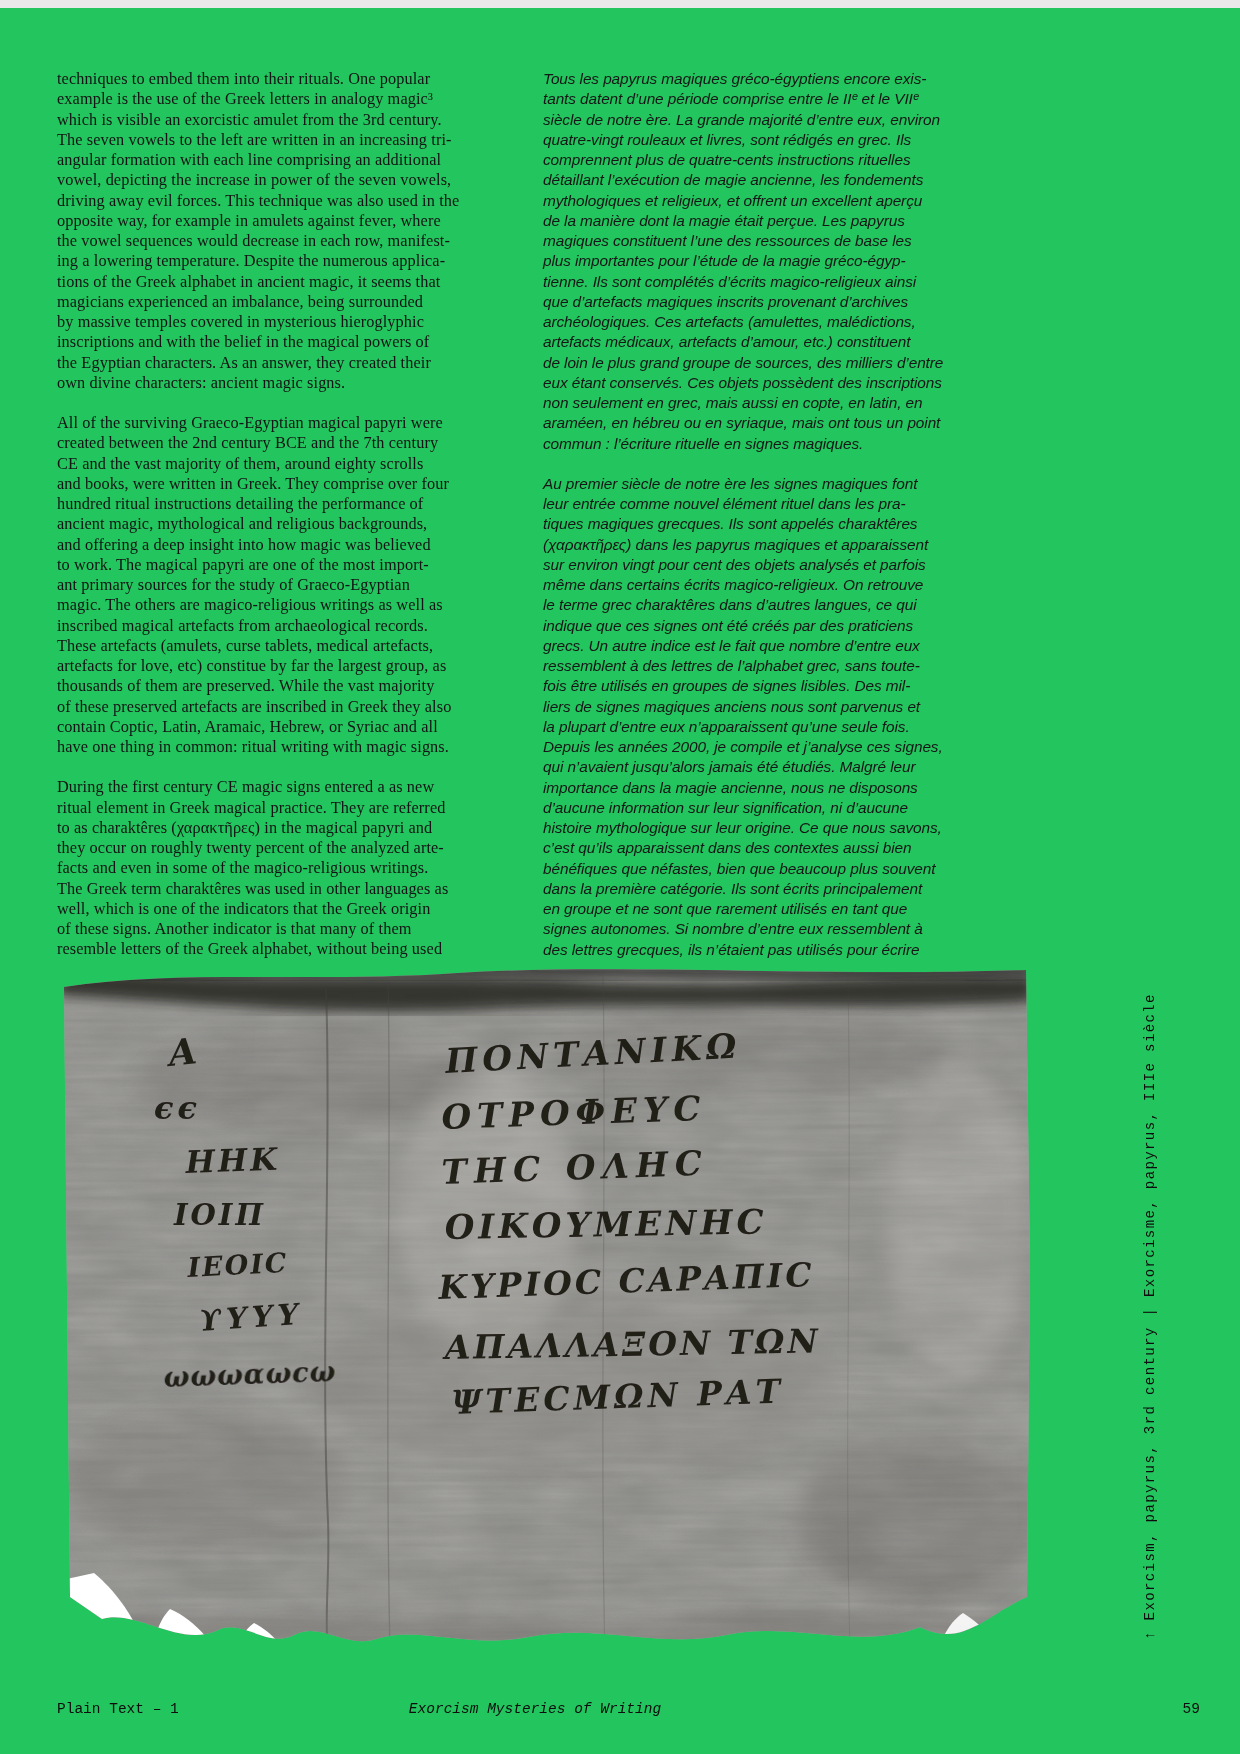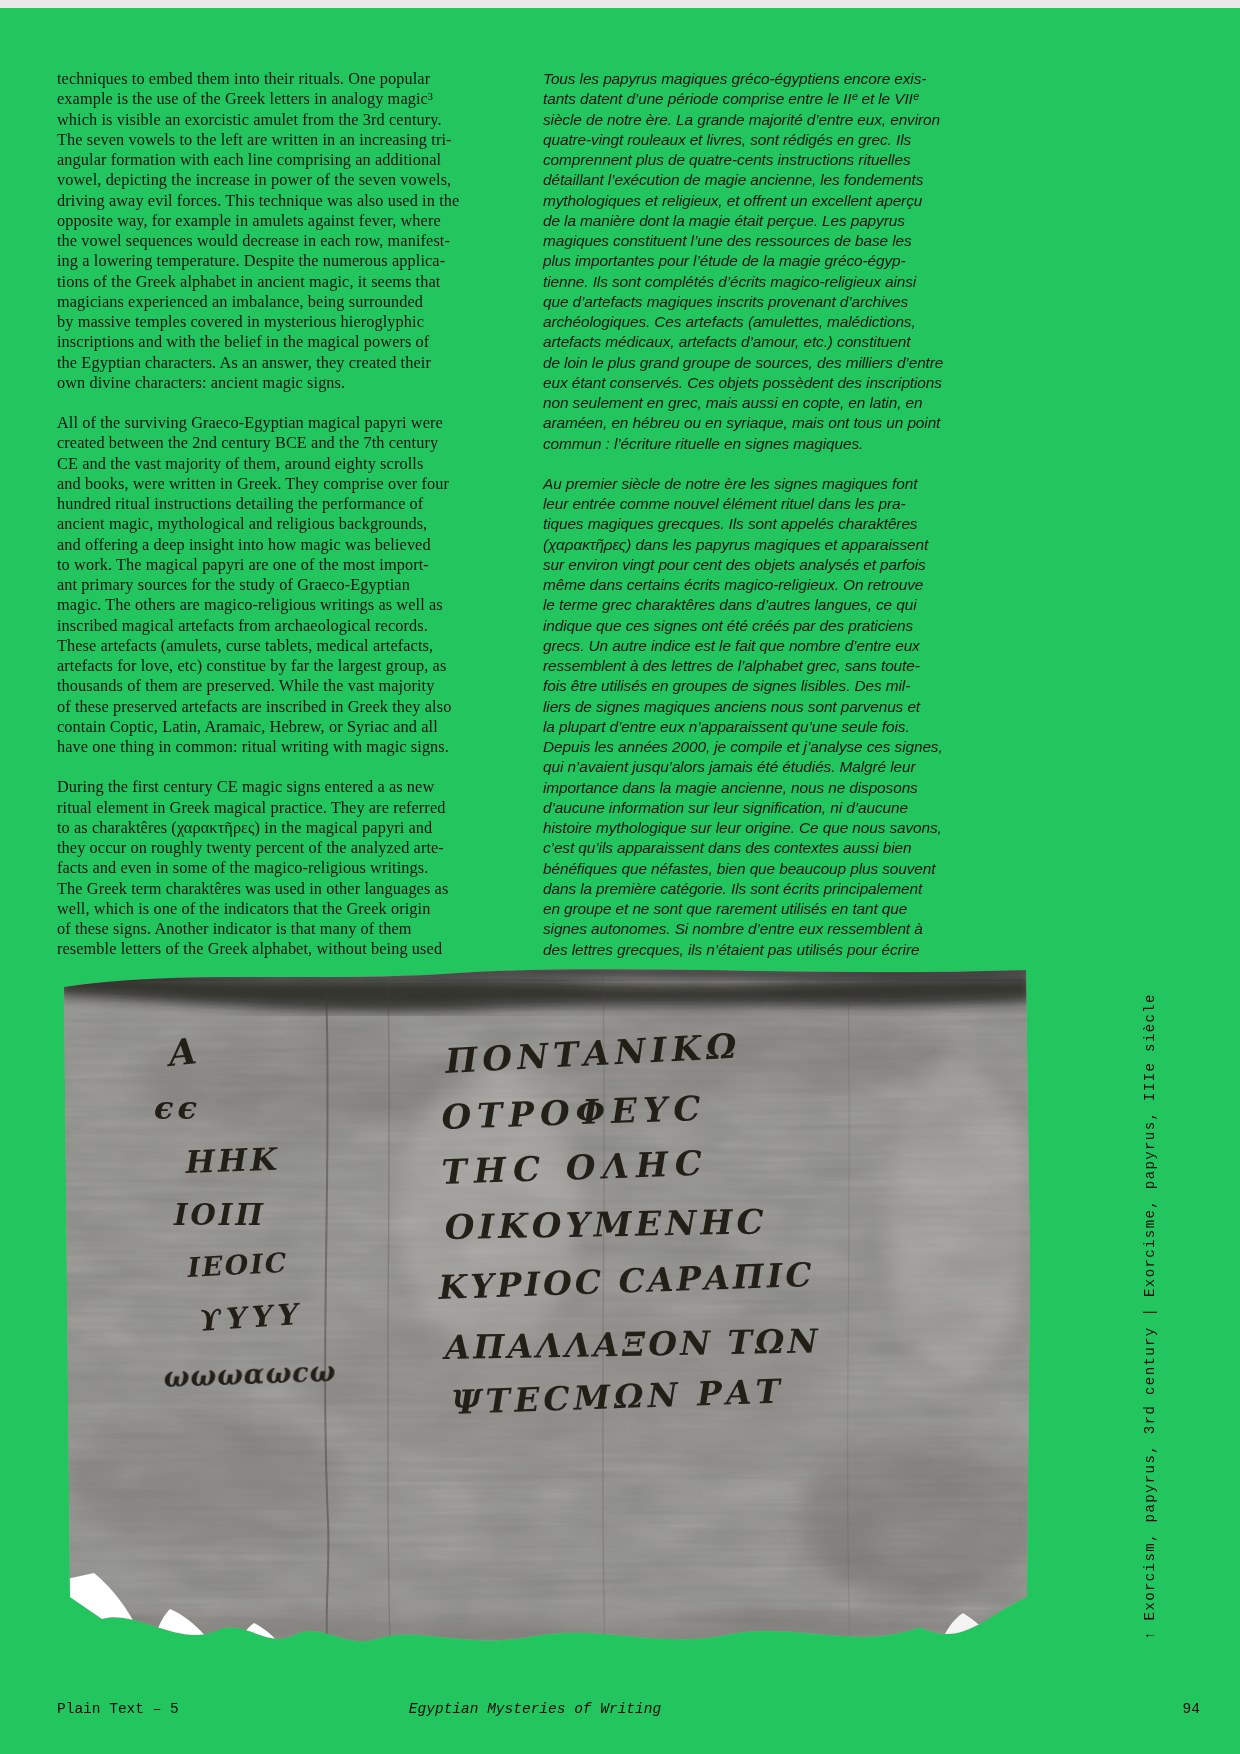--- a/index.html
+++ b/index.html
@@ -220,17 +220,17 @@
         <path d="M 36,612 C 70,640 96,690 84,707 L 0,707 L 0,620 Z" fill="#ffffff"></path>
         <path d="M 112,648 C 140,660 168,695 158,707 L 96,707 C 92,684 100,660 112,648 Z" fill="#ffffff"></path>
         <path d="M 196,662 C 216,672 236,696 228,707 L 178,707 C 176,688 184,670 196,662 Z" fill="#ffffff"></path>
         <path d="M 905,652 C 930,668 950,690 940,707 L 880,707 C 878,684 890,662 905,652 Z" fill="#ffffff" opacity="0.9"></path>
       </g>
     </svg>
   </div>
 
   <div class="v-caption">↑ Exorcism, papyrus, 3rd century | Exorcisme, papyrus, IIIe siècle</div>
 
-  <div class="footer-item footer-left">Plain Text – 5</div>
-  <div class="footer-item footer-center">Egyptian Mysteries of Writing</div>
-  <div class="footer-item footer-right">94</div>
+  <div class="footer-item footer-left">Plain Text – 1</div>
+  <div class="footer-item footer-center">Exorcism Mysteries of Writing</div>
+  <div class="footer-item footer-right">59</div>
 
 </div>
 
 </body></html>

